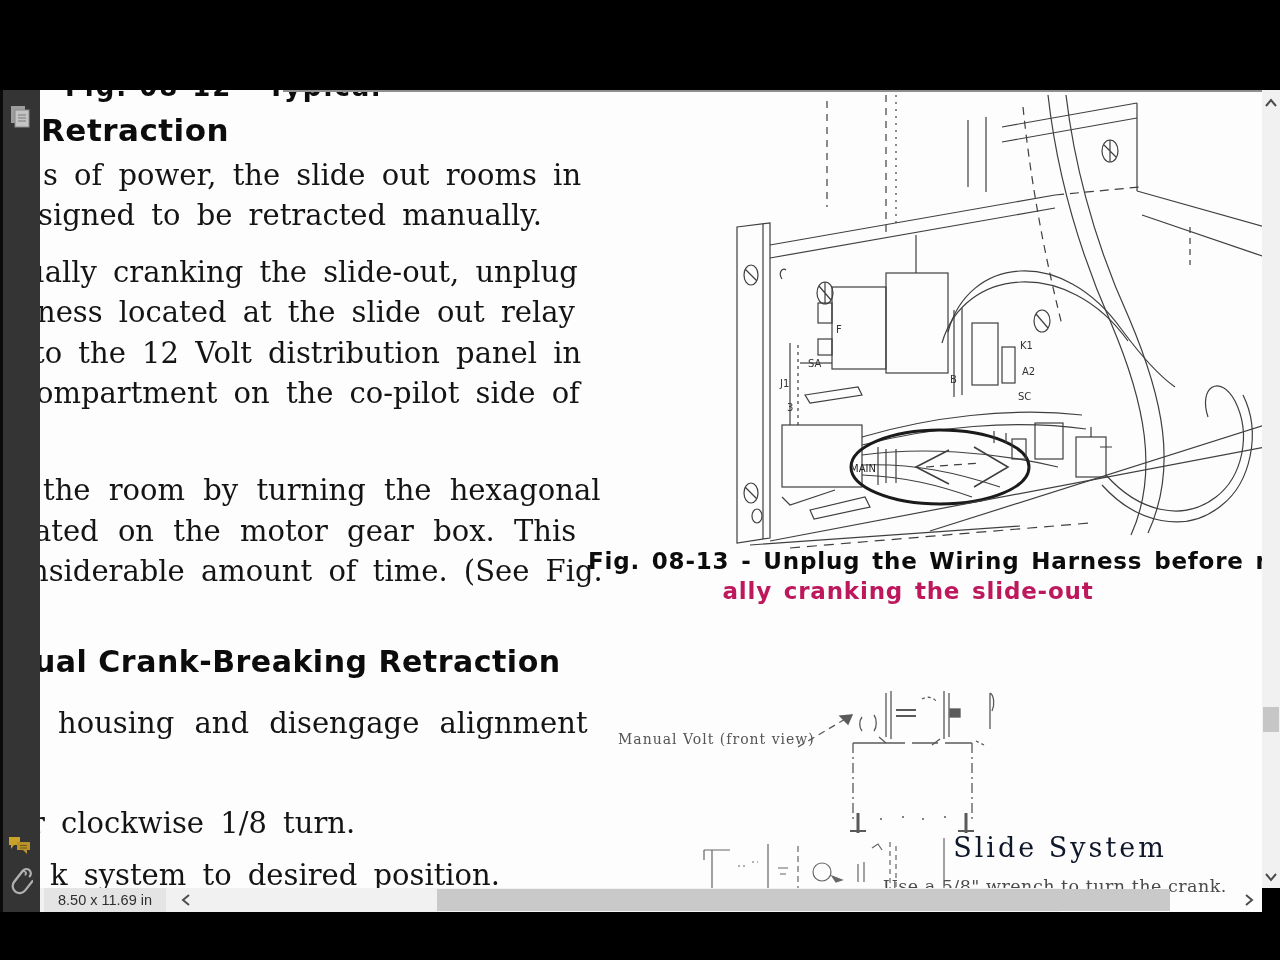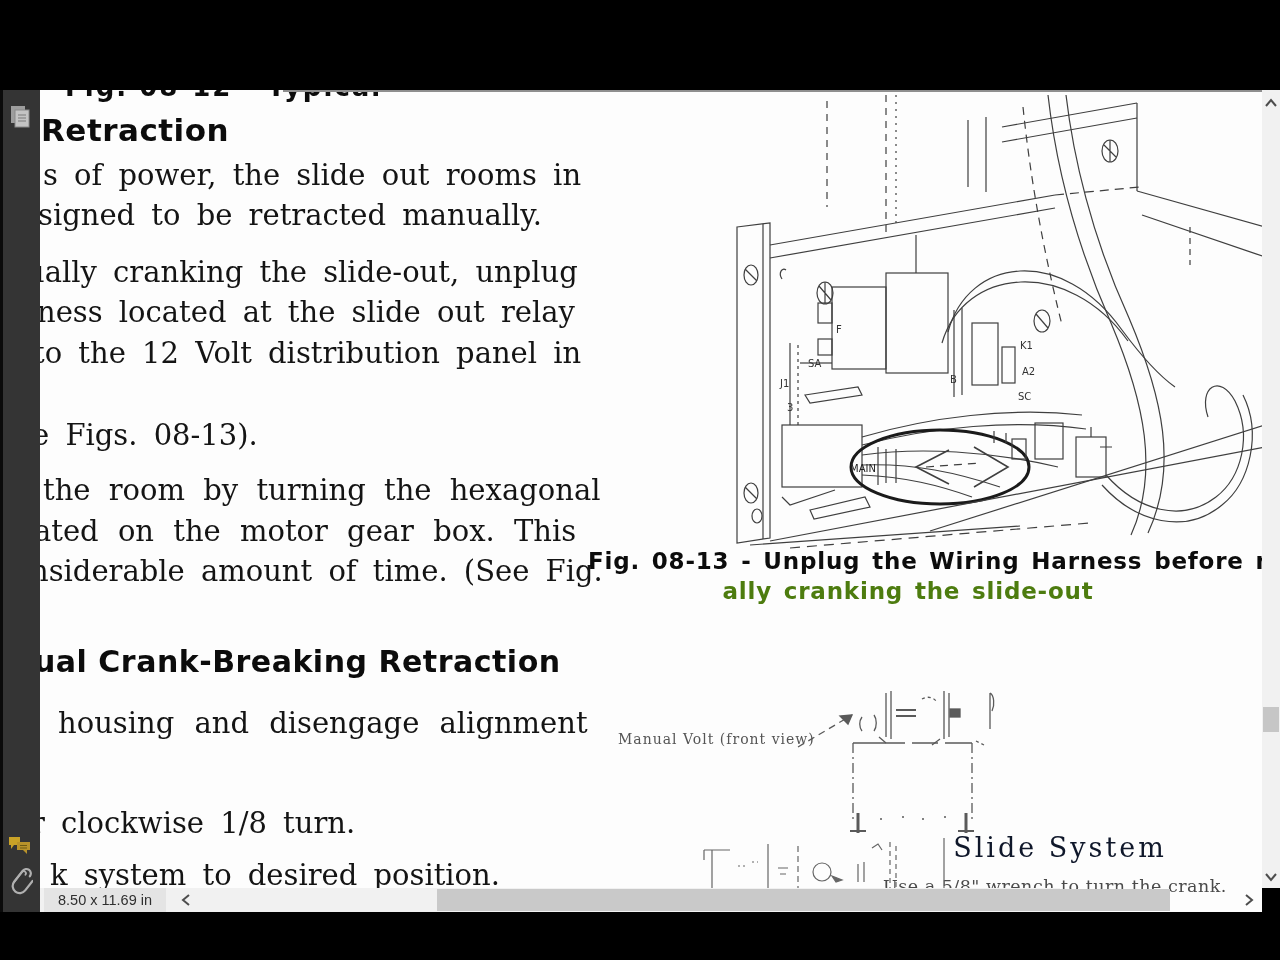--- a/index.html
+++ b/index.html
@@ -36,21 +36,21 @@
   .l10{left:-10px;top:464px;}
   .l-h2{left:-6px;top:554px;font-size:30px;letter-spacing:0.5px;}
   .l12{left:18px;top:616px;word-spacing:11px;}
   .l13{left:-9px;top:716px;}
   .l14{left:-6px;top:768px;margin-left:16px;}
   
   .fig13-cap1{position:absolute;left:548px;top:458px;width:676px;overflow:hidden;
               font-family:"DejaVu Sans",sans-serif;font-weight:bold;font-size:23px;color:#0c0c0c;
               white-space:nowrap;letter-spacing:0.8px;word-spacing:3px;}
   .fig13-cap2{position:absolute;left:548px;top:488px;width:640px;text-align:center;
-              font-family:"DejaVu Sans",sans-serif;font-weight:bold;font-size:23px;color:#4d7c0f;
+              font-family:"DejaVu Sans",sans-serif;font-weight:bold;font-size:23px;color:#be185d;
               white-space:nowrap;letter-spacing:0.8px;word-spacing:3px;}
   .crank-pointer-label{position:absolute;left:578px;top:641px;font-family:"DejaVu Serif",serif;
               font-size:14px;color:#555;letter-spacing:1px;white-space:nowrap;}
   .slide-title1{position:absolute;left:870px;top:742px;width:300px;text-align:center;
               font-family:"DejaVu Serif",serif;font-size:27px;color:#0f172a;letter-spacing:3px;white-space:nowrap;}
   .slide-title2{position:absolute;left:870px;top:768px;width:300px;text-align:center;
               font-family:"DejaVu Serif",serif;font-size:27px;color:#3d3d3d;letter-spacing:3px;white-space:nowrap;}
   .wrench-note{position:absolute;left:843px;top:786px;font-family:"DejaVu Serif",serif;
               font-size:17.5px;color:#4a4a4a;letter-spacing:0.5px;white-space:nowrap;}
   .relay-svg{position:absolute;left:650px;top:5px;}
@@ -77,21 +77,21 @@
   <div class="page">
     <div class="cut-caption">Fig. 08-12  -  Typical</div>
     <div class="toprule"></div>
 
     <div class="doc-head l-h1">Retraction</div>
     <div class="doc-serif l2">signed to be retracted manually.</div>
     <div class="doc-serif l1">s of power, the slide out rooms in</div>
     <div class="doc-serif l3">ually cranking the slide-out, unplug</div>
     <div class="doc-serif l4">ness located at the slide out relay</div>
     <div class="doc-serif l5">to the 12 Volt distribution panel in</div>
-    <div class="doc-serif l7">e Figs. 08-13).</div>
+    <div class="doc-serif l6">ompartment on the co-pilot side of</div>
     <div class="doc-serif l9">ated on the motor gear box.   This</div>
     <div class="doc-serif l8">the room by turning the hexagonal</div>
     <div class="doc-serif l10">nsiderable amount of time. (See Fig.</div>
     <div class="doc-head l-h2">ual Crank-Breaking Retraction</div>
     <div class="doc-serif l12">housing and disengage alignment</div>
     <div class="doc-serif l13">r clockwise 1/8 turn.</div>
     <div class="doc-serif l14">k system to desired position.</div>
 
     <svg class="relay-svg" width="575" height="455" viewBox="0 0 575 455" fill="none" stroke="#3f3f3f" stroke-width="1.2">
 

